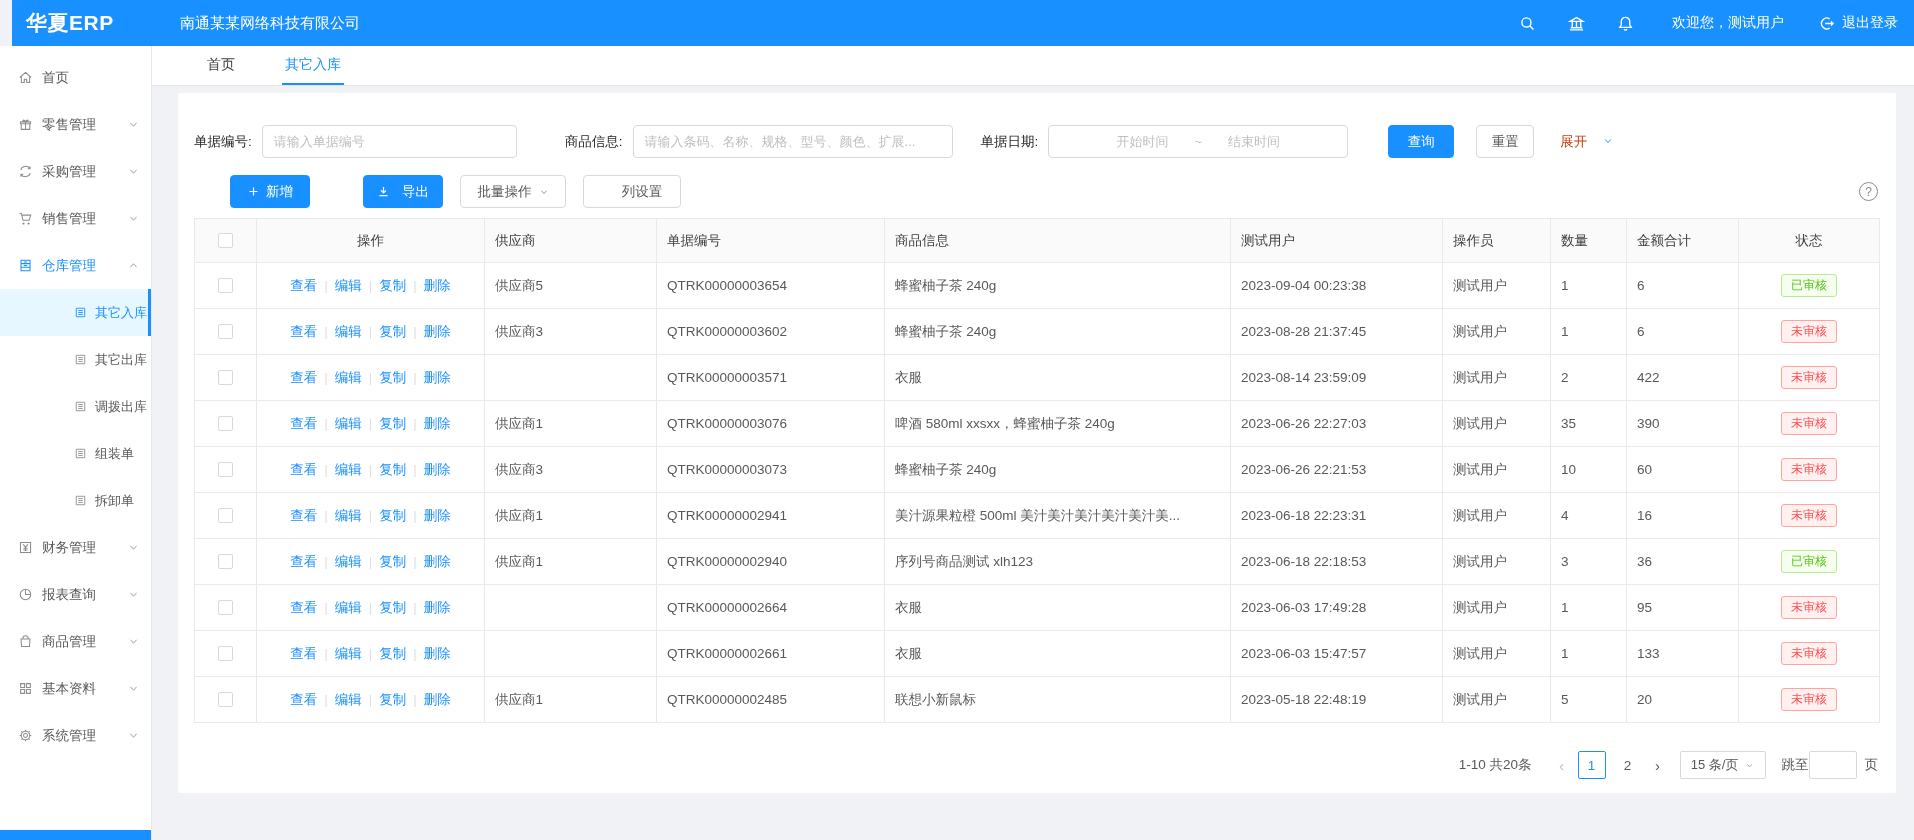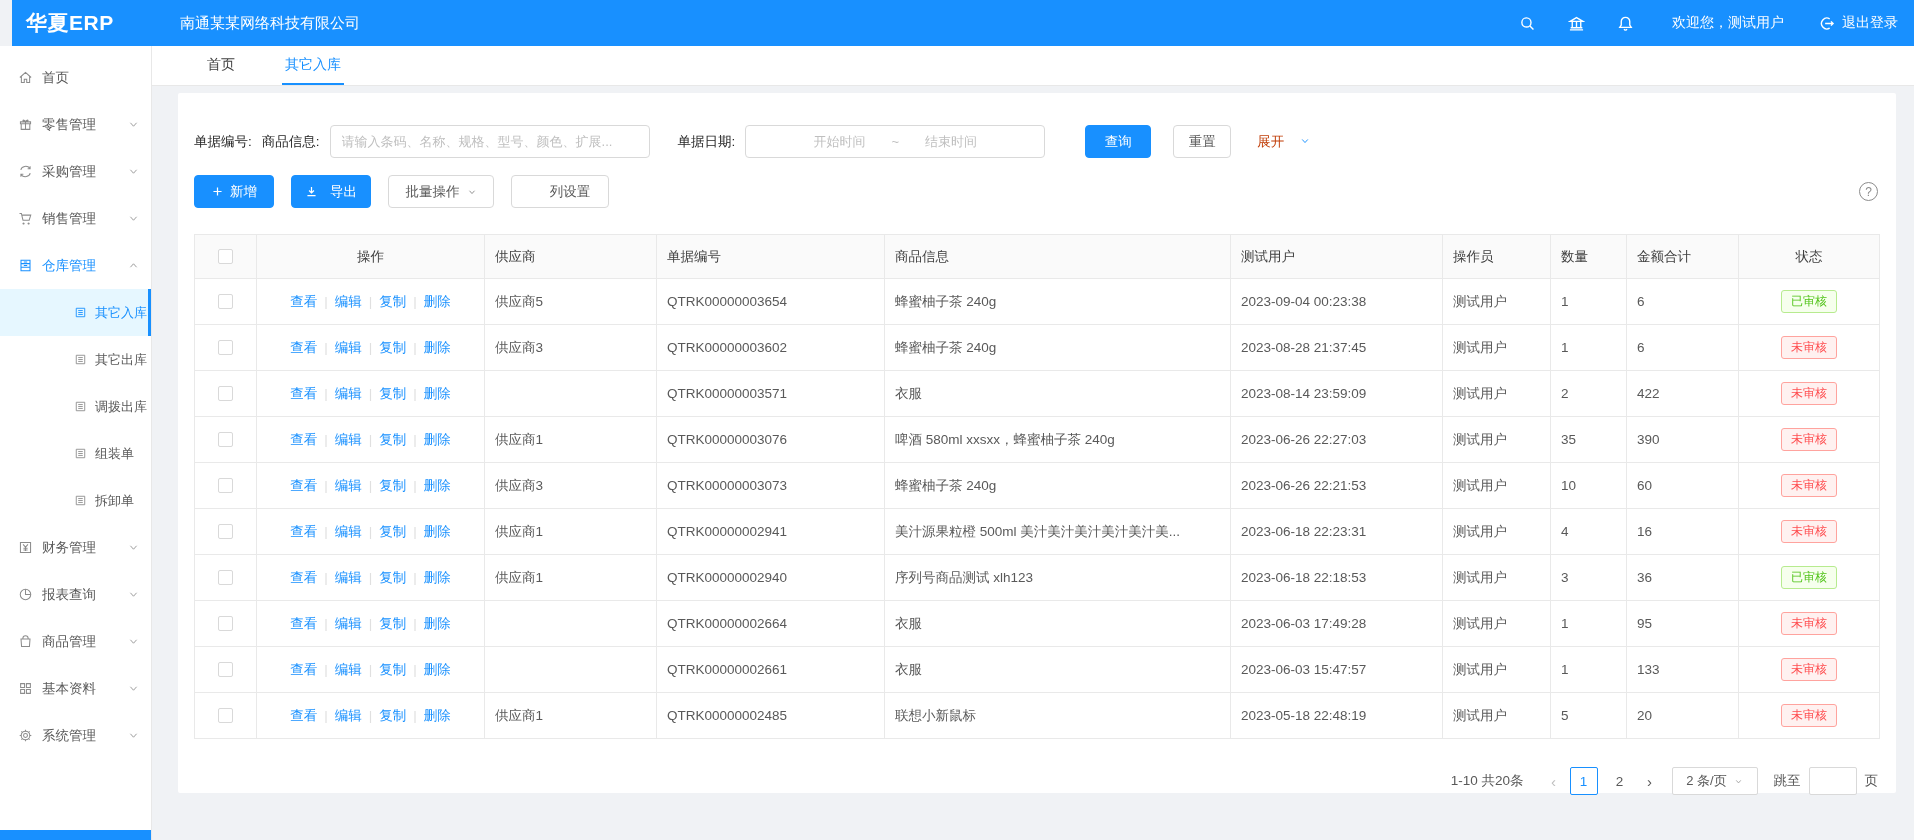--- a/index.html
+++ b/index.html
@@ -54,41 +54,41 @@
     font-size:13px; color:#595959; outline:none; }
   .f-input::placeholder { color:#bfbfbf; }
   .inp-billno { width:255px; margin-right:48px; }
   .inp-product { width:320px; margin-right:28px; }
   .date-range { width:300px; height:33px; border:1px solid #d9d9d9; border-radius:4px;
     display:flex; align-items:center; justify-content:center; gap:26px;
     font-size:13px; color:#bfbfbf; cursor:text; }
   .btn { height:33px; border-radius:4px; border:1px solid #d9d9d9; background:#fff;
     color:#595959; font-size:13.5px; display:inline-flex; align-items:center;
     justify-content:center; cursor:pointer; }
-  .btn-primary { background:#1890ff; border-color:#1890ff; color:#fff; }
+  .btn-primary { background:#1890ff; border-color:#1890ff; color:#fff;margin-left:36px; }
   .btn-query { width:66px; margin-left:40px; }
   .btn-reset { width:58px; margin-left:22px; }
   .expand-link { color:#c2410c; margin-left:26px; font-size:13.5px; cursor:pointer;
     display:inline-flex; align-items:center; gap:16px; }
   .expand-link svg { width:10px; height:10px; stroke:#1890ff; fill:none; stroke-width:1.5; }
 
   
   .toolbar-row { display:flex; align-items:center; margin-top:17px; }
   .btn-add { width:80px; margin-right:17px; gap:6px; }
   .btn-export { width:80px; margin-right:17px; gap:12px; }
   .btn-batch { width:106px; margin-right:17px; gap:7px; }
   .btn-cols { width:98px; gap:7px; }
   .btn svg.bicon { width:13px; height:13px; stroke:currentColor; fill:none; stroke-width:1.5; }
   .btn svg.chev { width:10px; height:10px; stroke:#8c8c8c; fill:none; stroke-width:1.5; }
   .help-circle { margin-left:auto; margin-right:2px; width:19px; height:19px; border-radius:50%;
     border:1px solid #8c8c8c; color:#8c8c8c; font-size:12px; display:flex;
     align-items:center; justify-content:center; cursor:pointer; }
 
   
-  table.grid { width:100%; border-collapse:collapse; table-layout:fixed; margin-top:26px;
+  table.grid { width:100%; border-collapse:collapse; table-layout:fixed; margin-top:10px;
     font-size:13.5px; color:#595959;border-radius:32px; }
   .grid th, .grid td { border:1px solid #e9e9e9; padding:0 10px; white-space:nowrap;
     overflow:hidden; text-overflow:clip; text-align:left; }
   .grid th { height:44px; background:#fafafa; color:#404040; font-weight:normal; }
   .grid td { height:46px; background:#fff; }
   .grid th.center, .grid td.center { text-align:center; }
   .cb { display:inline-block; width:15px; height:15px; border:1px solid #d9d9d9;
     border-radius:2px; background:#fff; vertical-align:middle; cursor:pointer; }
   .act-link { color:#1890ff; text-decoration:none; cursor:pointer; }
   .act-sep { color:#e0e0e0; margin:0 7px; }
@@ -103,21 +103,21 @@
   .pg-arrow { width:24px; height:28px; display:flex; align-items:center; justify-content:center;
     font-size:15px; cursor:pointer; }
   .pg-arrow.disabled { color:#bfbfbf; cursor:default; }
   .pg-page { min-width:28px; height:28px; margin:0 4px; display:flex; align-items:center;
     justify-content:center; border-radius:2px; cursor:pointer; border:1px solid transparent; }
   .pg-page.active { border-color:#1890ff; color:#1890ff; background:#fff; }
   .pg-select { width:86px; height:28px; border:1px solid #d9d9d9; border-radius:2px;
     margin-left:10px; display:flex; align-items:center; justify-content:center; gap:7px;
     font-size:13px; cursor:pointer; background:#fff; }
   .pg-select svg { width:9px; height:9px; stroke:#999; fill:none; stroke-width:1.5; }
-  .pg-jump { margin-left:16px; margin-right:8px; }
+  .pg-jump { margin-left:16px; }
   .pg-jump-input { width:48px; height:28px; border:1px solid #d9d9d9; border-radius:2px;
     margin-right:8px; outline:none; padding:0 6px; font-size:13px; }
 </style>
 </head>
 <body>
 
 <div class="topbar">
   <div class="logo">华夏ERP</div>
   <div class="company">南通某某网络科技有限公司</div>
   <div class="topbar-right">
@@ -330,20 +330,21 @@
   <div class="tabbar">
     <div class="tab">首页</div>
     <div class="tab active">其它入库</div>
   </div>
 
   <div class="content">
     <div class="card">
 
       <div class="filter-row">
         <span class="f-label">单据编号:</span>
+        <input class="f-input inp-billno" placeholder="请输入单据编号" style="">
         <span class="f-label">商品信息:</span>
         <input class="f-input inp-product" placeholder="请输入条码、名称、规格、型号、颜色、扩展..." style="">
         <span class="f-label">单据日期:</span>
         <div class="date-range">
           <span>开始时间</span>
           <span>~</span>
           <span>结束时间</span>
         </div>
         <button class="btn btn-primary btn-query">查询</button>
         <button class="btn btn-reset">重置</button>
@@ -549,21 +550,21 @@
 
       <div class="pagination">
         <span class="pg-total">1-10 共20条</span>
         <span class="pg-arrow disabled">‹</span>
         <span id="pg-pages" style="display:flex">
             <span class="pg-page active">1</span>
             <span class="pg-page">2</span>
           </span>
         <span class="pg-arrow">›</span>
         <span class="pg-select">
-          <span>2 条/页</span>
+          <span>15 条/页</span>
           <svg viewBox="0 0 16 16">
               <path d="M4 6 L8 10.5 L12 6"></path>
             </svg>
         </span>
         <span class="pg-jump">跳至</span>
         <input class="pg-jump-input" value="" style="">
         <span>页</span>
       </div>
 
     </div>

